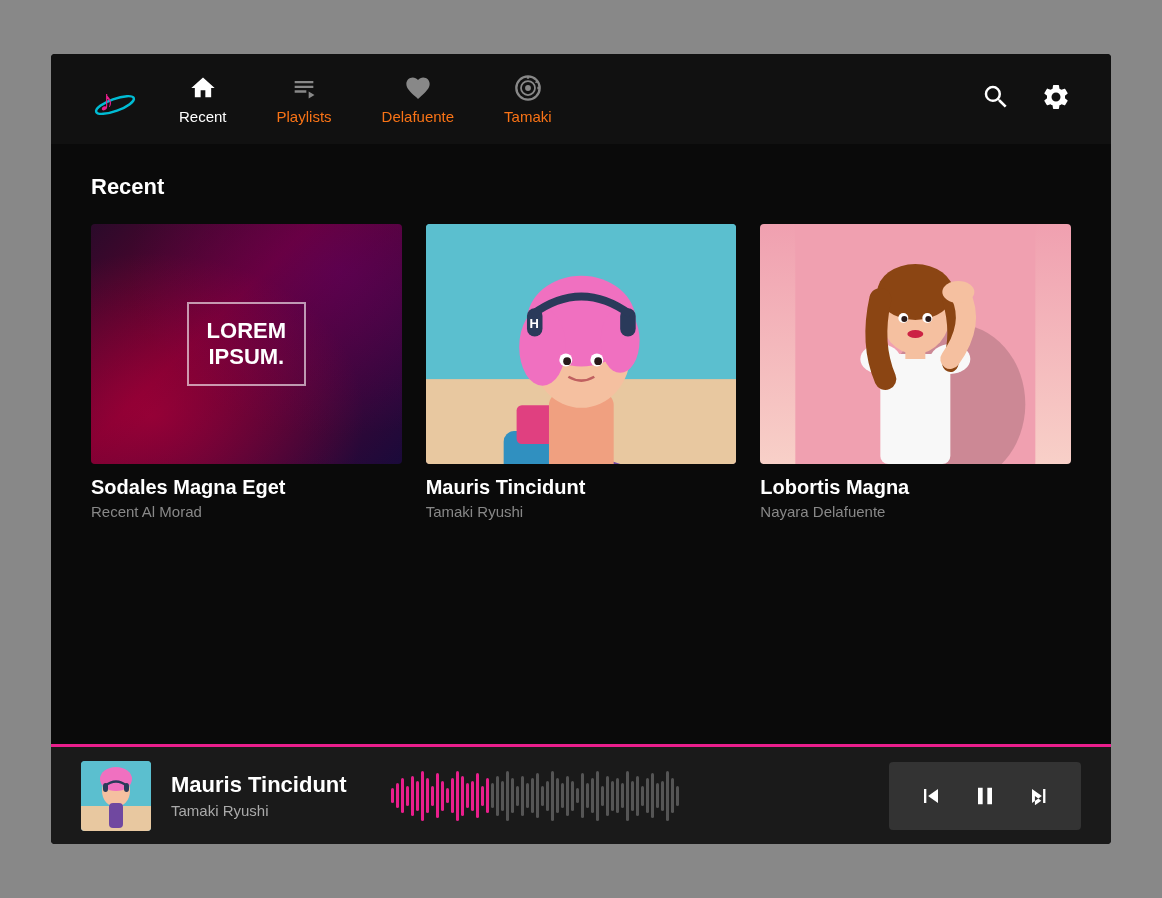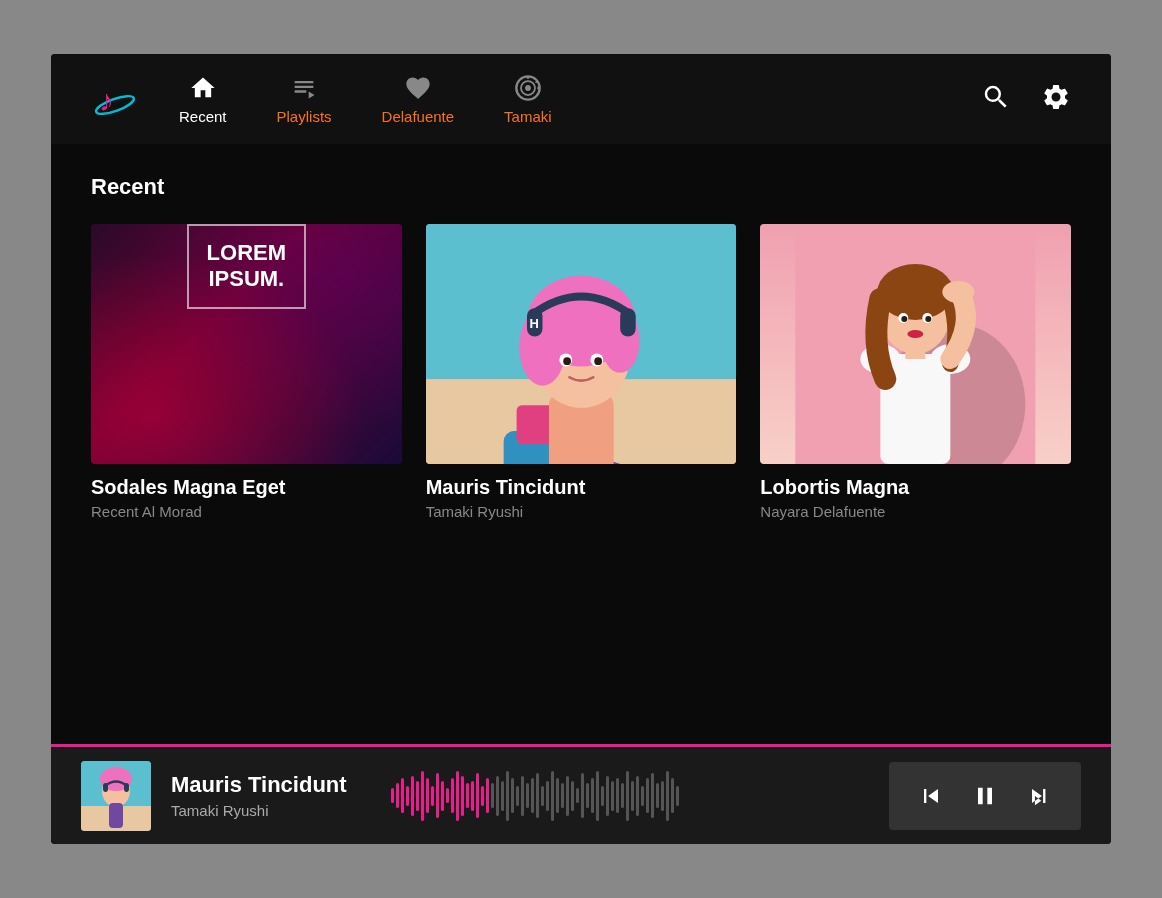--- a/index.html
+++ b/index.html
@@ -101,21 +101,21 @@
       margin-bottom: 12px;
       position: relative;
     }
     
     .card-img-1 {
       background: linear-gradient(135deg, #2a0a2a 0%, #6a0030 40%, #1a0a3a 100%);
       width: 100%;
       height: 100%;
       position: relative;
       display: flex;
-      align-items: flex-start;
+      align-items: center;
       justify-content: center;
     }
     .card-img-1::before {
       content: '';
       position: absolute;
       inset: 0;
       background: 
         radial-gradient(ellipse at 20% 80%, rgba(200,0,60,0.5) 0%, transparent 60%),
         radial-gradient(ellipse at 80% 20%, rgba(100,0,120,0.4) 0%, transparent 60%);
     }

